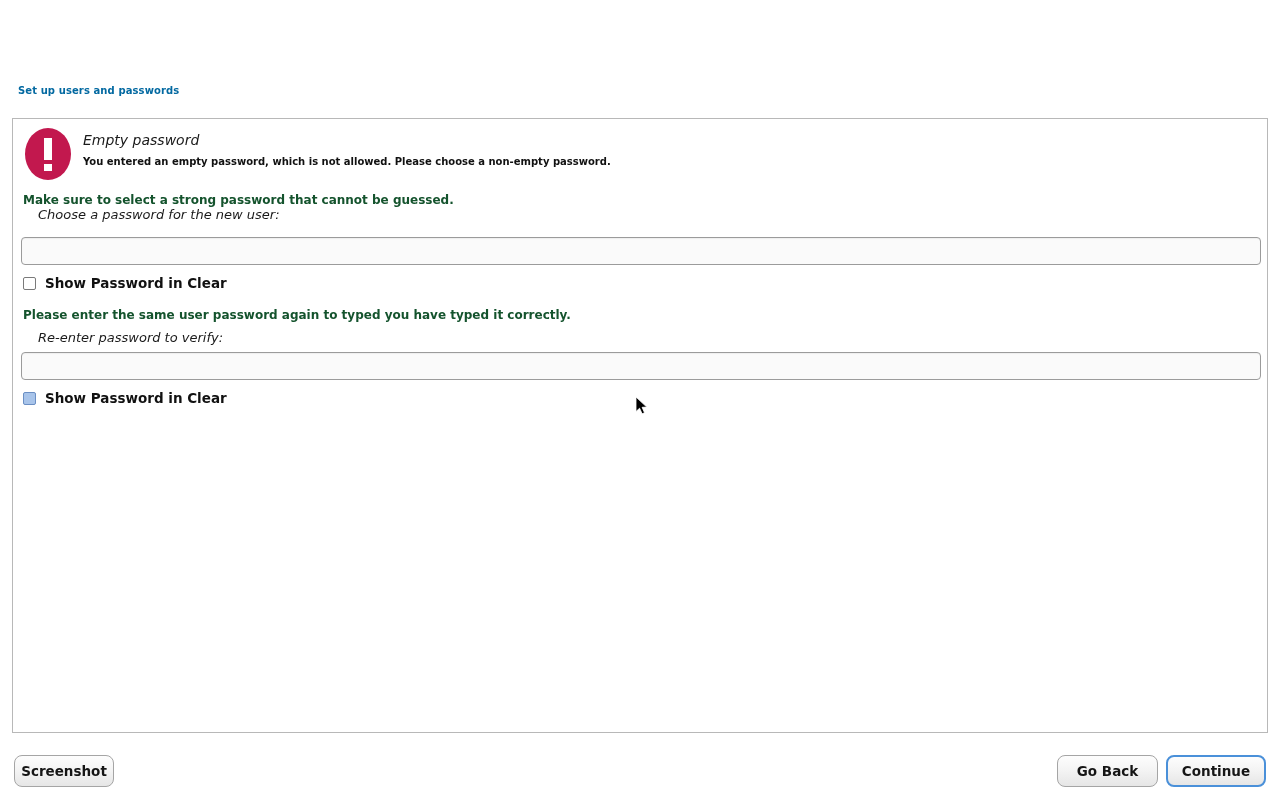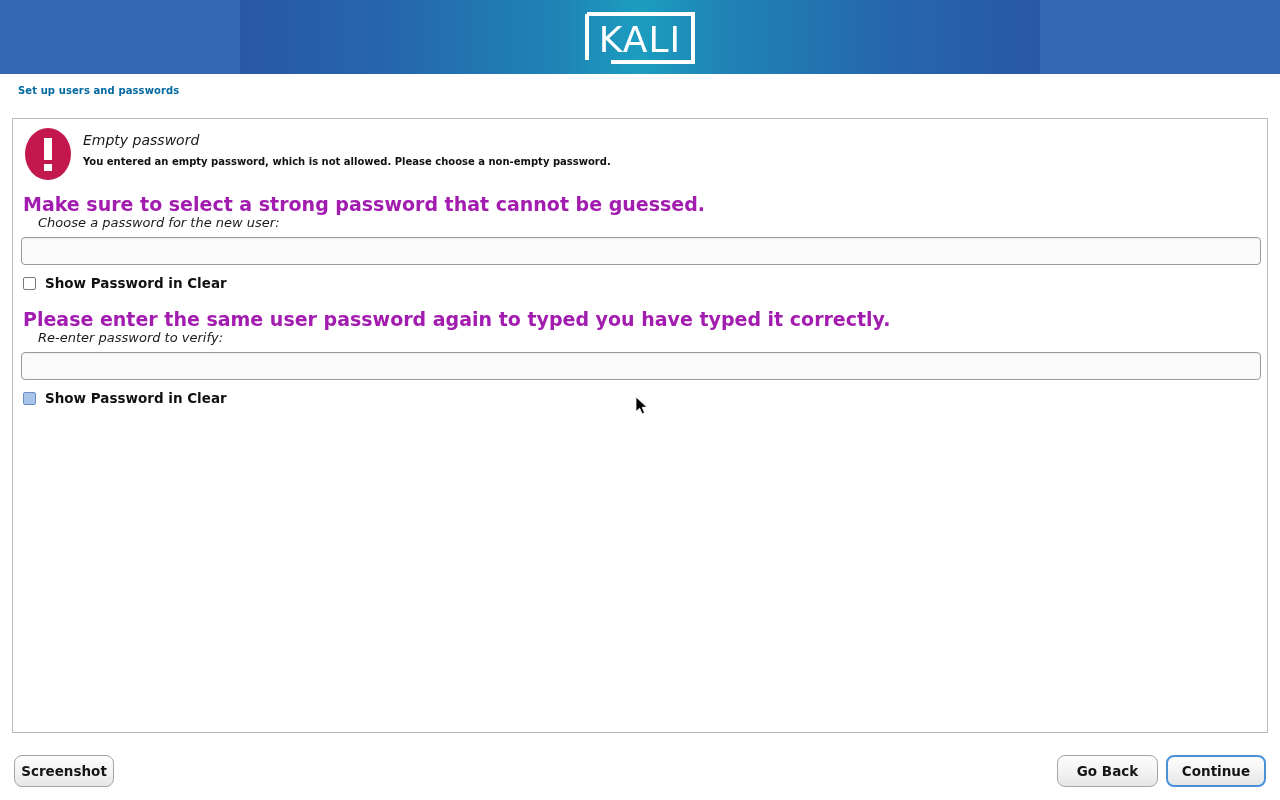--- a/index.html
+++ b/index.html
@@ -141,22 +141,22 @@
     position: absolute;
     left: 0;
     top: 74px;
     width: 1254px;
   }
   .strong-line {
     position: absolute;
     left: 10px;
     top: 0px;
     font-weight: bold;
-    font-size: 19px;
-    color: #a21caf;
+    font-size: 12px;
+    color: #14532d;
   }
   .field-label {
     position: absolute;
     font-style: italic;
     font-size: 13px;
     color: #1a1a1a;
   }
   .pw-input {
     position: absolute;
     left: 8px;
@@ -234,31 +234,20 @@
     width: 14px;
     height: 20px;
     pointer-events: none;
   }
 </style>
 </head>
 <body>
 
 <div id="screen">
 
-  <div class="banner">
-    <div class="banner-gradient"></div>
-    <div class="kali-logo">
-      <svg width="114" height="56" viewBox="0 0 114 56" xmlns="http://www.w3.org/2000/svg">
-
-        <path d="M4 4 L110 4 L110 52 L28 52" fill="none" stroke="#ffffff" stroke-width="4"></path>
-        <path d="M4 4 L4 50" fill="none" stroke="#ffffff" stroke-width="4"></path>
-        <text x="57" y="42" text-anchor="middle" fill="#ffffff" font-family="DejaVu Sans, Liberation Sans, sans-serif" font-size="36" letter-spacing="1">KALI</text>
-      </svg>
-    </div>
-  </div>
 
   <div class="page-title">Set up users and passwords</div>
 
   <div class="panel">
 
     <div class="error-block">
       <div class="error-icon">
         <div class="circle"></div>
         <div class="bang-bar"></div>
         <div class="bang-dot"></div>
@@ -266,21 +255,21 @@
       <div class="error-text">
         <div class="error-title">Empty password</div>
         <div class="error-body">You entered an empty password, which is not allowed. Please choose a non-empty password.</div>
       </div>
     </div>
 
     <div class="form-area">
 
       <div class="strong-line" style="top:0px;">Make sure to select a strong password that cannot be guessed.</div>
 
-      <div class="field-label" style="left:25px; top:22px;text-align:right;">Choose a password for the new user:</div>
+      <div class="field-label" style="left:25px; top:14px;text-align:right;">Choose a password for the new user:</div>
 
       <input class="pw-input" type="password" style="top: 44px;" placeholder="">
 
       <div class="check-row" style="top:81px;">
         <span class="checkbox"></span>
         <span class="check-label">Show Password in Clear</span>
       </div>
 
       <div class="strong-line" style="top:115px;">Please enter the same user password again to typed you have typed it correctly.</div>
 

